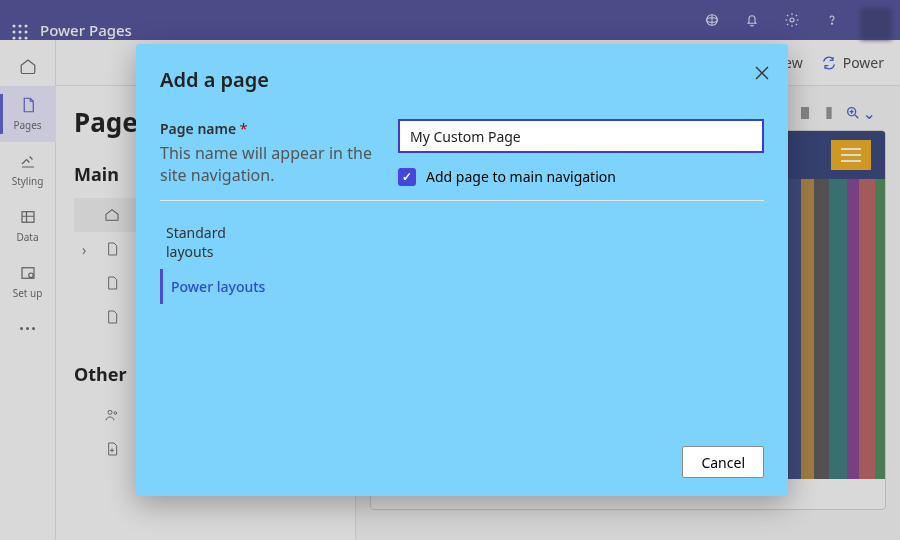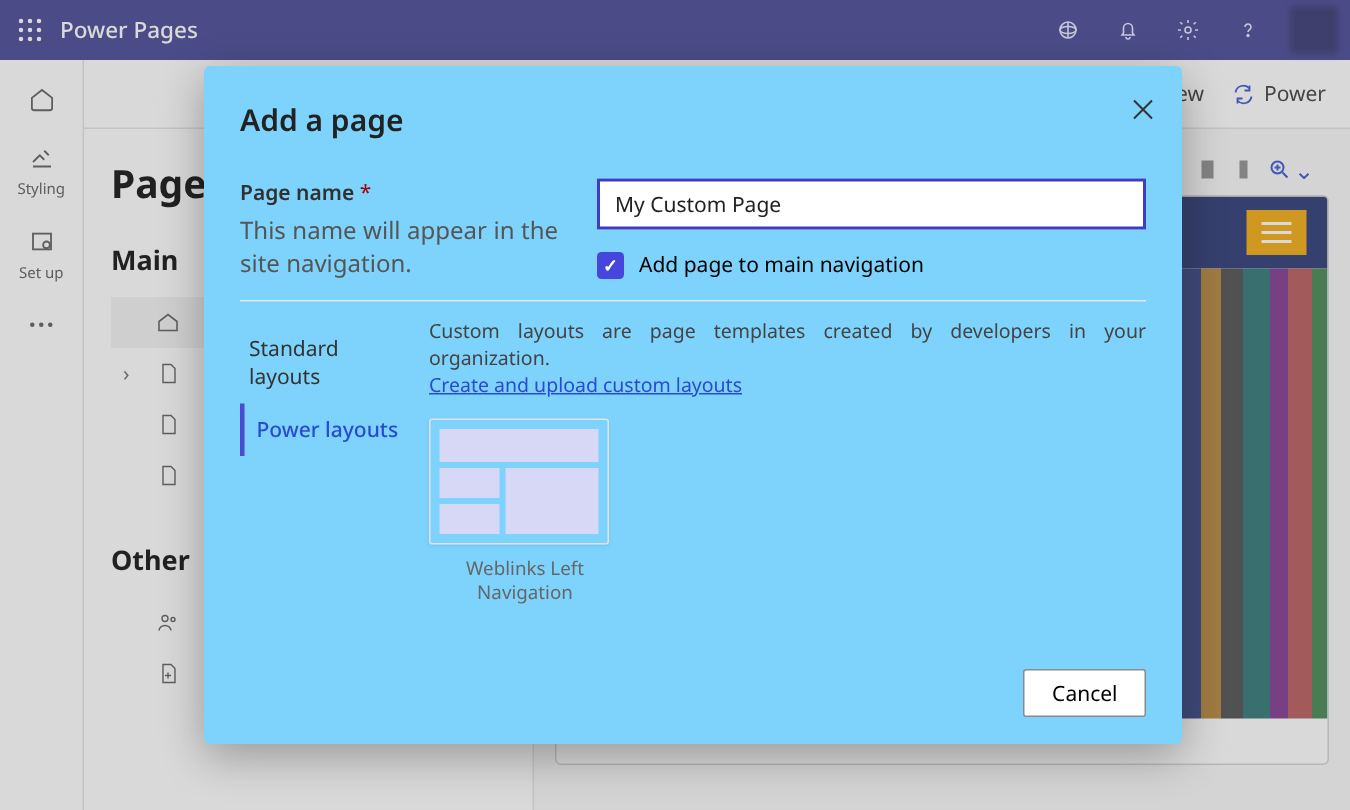--- a/index.html
+++ b/index.html
@@ -1,20 +1,20 @@
 <!DOCTYPE html>
 <html><head>
 <meta charset="utf-8">
 <style>
   * { box-sizing: border-box; margin: 0; padding: 0; font-family: "Segoe UI", system-ui, sans-serif; }
   html, body { width: 900px; height: 540px; overflow: hidden; background: #f8f8f8; }
 
   
   .appbar {
-    height: 40px; background: #3b3b8f; display: flex; align-items: center; color: #fff;
+    height: 40px; background: #3b3b8f; display: flex; align-items: flex-end; color: #fff;
   }
   .appbar .waffle { width: 40px; display:flex; align-items:center; justify-content:center; }
   .appbar .brand { font-size: 15px; font-weight: 500; }
   .appbar .spacer { flex: 1; }
   .appbar .iconbtn { width: 40px; height:40px; display:flex; align-items:center; justify-content:center; color:#ddd; }
   .appbar .avatar { width:32px; height:32px; margin:0 8px; border-radius:2px; background:#2a2a6a; filter: blur(2px); }
 
   
   .cmdbar {
     height: 46px; background:#fff; border-bottom: 1px solid #e1e1e1; display:flex; align-items:center;
@@ -175,25 +175,39 @@
     </span>
   </div>
 </div>
 
 <div class="leftnav">
   <div class="navcell home">
     <svg width="18" height="18" viewBox="0 0 24 24" fill="none" stroke="#555" stroke-width="1.6">
         <path d="M3 11l9-7 9 7v9a2 2 0 01-2 2H5a2 2 0 01-2-2z"></path>
       </svg>
   </div>
+  <div class="navcell active">
+    <svg width="18" height="18" viewBox="0 0 24 24" fill="#4b4bcc" stroke="#4b4bcc" stroke-width="1.6">
+        <path d="M7 3h8l4 4v14H7z" fill="none"></path>
+        <path d="M15 3v4h4" fill="none"></path>
+      </svg>
+    <span>Pages</span>
+  </div>
   <div class="navcell">
     <svg width="18" height="18" viewBox="0 0 24 24" fill="none" stroke="#555" stroke-width="1.6">
         <path d="M4 16l6-6 4 4M4 20h16M14 6l4 4"></path>
       </svg>
     <span>Styling</span>
+  </div>
+  <div class="navcell">
+    <svg width="18" height="18" viewBox="0 0 24 24" fill="none" stroke="#555" stroke-width="1.6">
+        <rect x="4" y="5" width="16" height="14"></rect>
+        <path d="M4 11h16M10 5v14"></path>
+      </svg>
+    <span>Data</span>
   </div>
   <div class="navcell">
     <svg width="18" height="18" viewBox="0 0 24 24" fill="none" stroke="#555" stroke-width="1.6">
         <rect x="4" y="5" width="16" height="14"></rect>
         <circle cx="16" cy="15" r="3"></circle>
       </svg>
     <span>Set up</span>
   </div>
   <div class="navcell overflow" style="height:28px;flex-direction:row;gap:3px;">
     <b style="width:3px;height:3px;background:#555;border-radius:50%"></b>
@@ -306,33 +320,18 @@
     </div>
   </div>
 
   <div class="sep"></div>
 
   <div class="tabs">
     <div class="tabcol">
       <div class="tabitem">Standard layouts</div>
       <div class="tabitem sel">Power layouts</div>
     </div>
-    <div class="tabbody">
-      <p>Custom layouts are page templates created by developers in your organization.</p>
-      <a href="#">Create and upload custom layouts</a>
-      <div class="tiles">
-        <div class="tile">
-          <div class="thumb">
-            <div class="t1"></div>
-              <div></div>
-              <div class="t3"></div>
-              <div></div>
-          </div>
-          <div class="cap">Weblinks Left Navigation</div>
-        </div>
-      </div>
-    </div>
   </div>
 
   <div class="buttons">
     <button class="btn">Cancel</button>
   </div>
 </div>
 
 </body></html>

